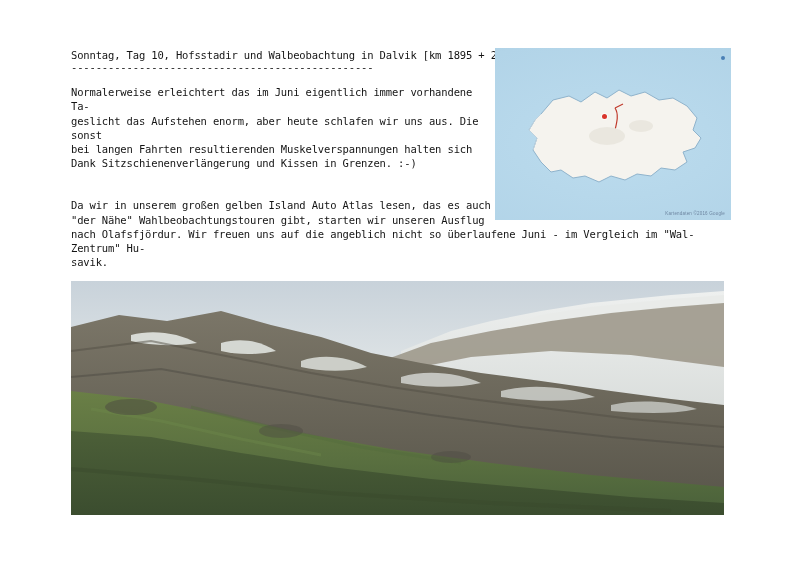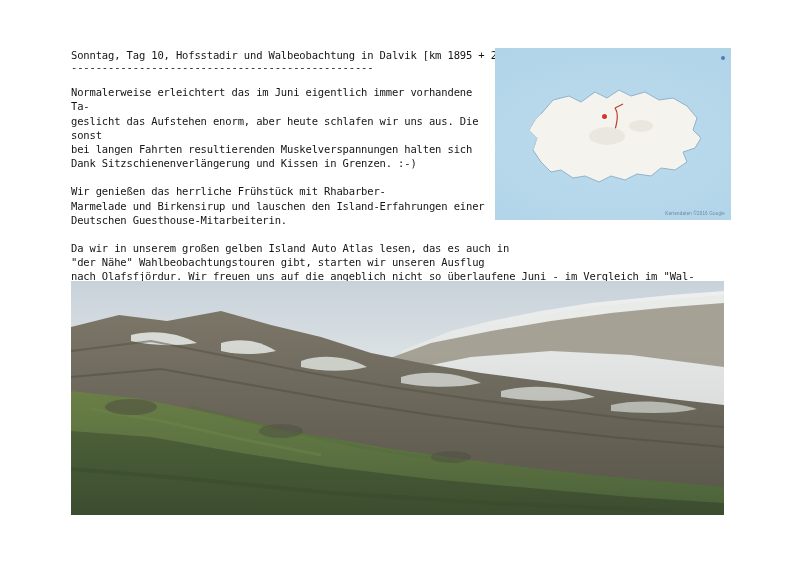--- a/index.html
+++ b/index.html
@@ -135,25 +135,20 @@
       <div class="rule">-------------------------------------------------</div>
     </div>
 
     <div class="text-col">
       <p class="para">Normalerweise erleichtert das im Juni eigentlich immer vorhandene Ta-
 geslicht das Aufstehen enorm, aber heute schlafen wir uns aus. Die sonst
 bei langen Fahrten resultierenden Muskelverspannungen halten sich
 Dank Sitzschienenverlängerung und Kissen in Grenzen. :-)</p>
     </div>
     <div class="gap"></div>
-    <div class="text-col">
-      <p class="para">Wir genießen das herrliche Frühstück mit Rhabarber-
-Marmelade und Birkensirup und lauschen den Island-Erfahrungen einer
-Deutschen Guesthouse-Mitarbeiterin.</p>
-    </div>
     <div class="gap"></div>
     <div class="wide">
       <p class="para">Da wir in unserem großen gelben Island Auto Atlas lesen, das es auch in
 "der Nähe" Wahlbeobachtungstouren gibt, starten wir unseren Ausflug
 nach Olafsfjördur. Wir freuen uns auf die angeblich nicht so überlaufene Juni - im Vergleich im "Wal-Zentrum" Hu-
 savik.</p>
     </div>
   </div>
 
   <div class="map-box">

